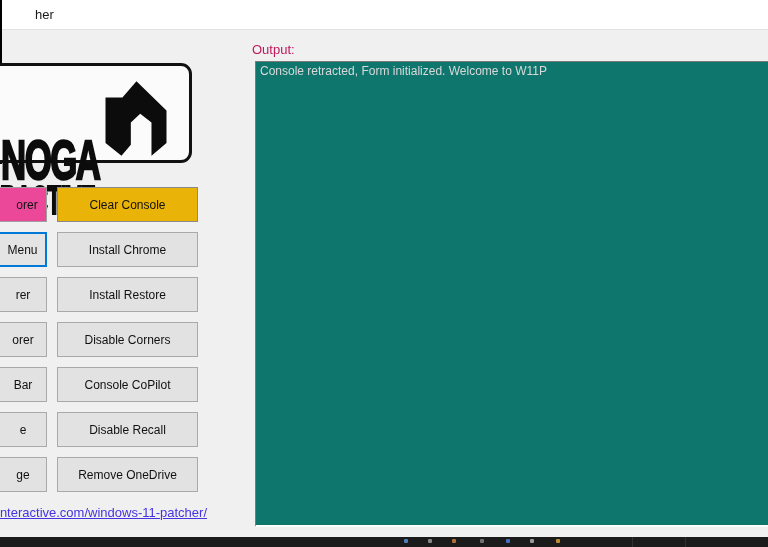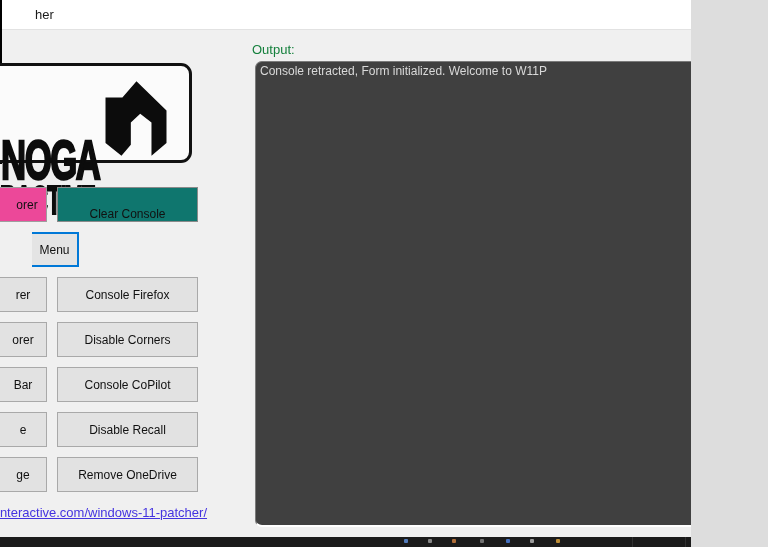--- a/index.html
+++ b/index.html
@@ -1,17 +1,17 @@
 <!DOCTYPE html>
 <html><head>
 <meta charset="utf-8">
 <style>
   html,body{margin:0;padding:0;background:#ddd;}
   #stage{
-    position:relative;width:691px;height:547px;overflow:hidden;
+    position:relative;width:768px;height:547px;overflow:hidden;
     background:#f0f0f0;font-family:"Liberation Sans",sans-serif;
     -webkit-font-smoothing:antialiased;
   }
   
   .titlebar{position:absolute;left:0;top:0;width:768px;height:29px;background:#ffffff;border-bottom:1px solid #e2e2e2;}
   .title-text{position:absolute;left:35px;top:7px;font-size:13px;color:#1b1b1b;}
   .left-edge{position:absolute;left:0;top:0;width:2px;height:164px;background:#000;}
   
   .logo-box{position:absolute;left:-16px;top:63px;width:208px;height:100px;background:#fbfbfb;
     border:3px solid #111;border-radius:11px;box-sizing:border-box;}
@@ -21,32 +21,32 @@
   .logo-line2{position:absolute;left:13px;top:114px;font-size:36px;font-weight:bold;color:#0c0c0c;
     letter-spacing:-1px;transform:scale(0.63,1.12);transform-origin:left top;line-height:1;
     -webkit-text-stroke:1.8px #0c0c0c;white-space:nowrap;}
   .logo-glyph{position:absolute;left:98px;top:71px;}
   
   .btn{position:absolute;box-sizing:border-box;display:flex;align-items:center;justify-content:center;
     font-size:12px;color:#111;background:#e2e2e2;border:1px solid #a9a9a9;cursor:default;}
   .btn.right-col{left:57px;width:141px;height:35px;}
   .btn.left-stub{left:0;width:47px;height:35px;border-left:none;}
   .btn.yellow{background:#ec4899;border-color:#9e9e9e;padding-left:8px;}
-  .btn.green{background:#0f766e;border-color:#8a8a8a;align-items:flex-end;}
+  .btn.green{background:#eab308;border-color:#8a8a8a;}
   .btn.focused{border:2px solid #0078d7;border-left:none;background:#e4e4e4;}
   
-  .row0{top:187px;} .row1{top:232px;margin-left:32px;} .row2{top:277px;} .row3{top:322px;}
+  .row0{top:187px;} .row1{top:232px;} .row2{top:277px;} .row3{top:322px;}
   .row4{top:367px;} .row5{top:412px;} .row6{top:457px;text-align:center;}
   
   .site-link{position:absolute;left:-3px;top:505px;font-size:13px;color:#4433e0;text-decoration:underline;white-space:nowrap;}
   
-  .output-label{position:absolute;left:252px;top:42px;font-size:13px;color:#15803d;}
-  .console{position:absolute;left:255px;top:61px;width:513px;height:466px;background:#404040;
+  .output-label{position:absolute;left:252px;top:42px;font-size:13px;color:#be185d;}
+  .console{position:absolute;left:255px;top:61px;width:513px;height:466px;background:#0f766e;
     border-top:1px solid #7a7a7a;border-left:1px solid #7a7a7a;border-bottom:2px solid #ffffff;
-    box-sizing:border-box;overflow:hidden;border-radius:7px;}
+    box-sizing:border-box;overflow:hidden;}
   .console-line{padding:2px 4px;font-size:12px;line-height:15px;color:#d9d9d9;white-space:nowrap;}
   
   .taskbar{position:absolute;left:0;top:537px;width:768px;height:10px;background:#1b1b1b;}
   .tb-sep{position:absolute;top:0;width:1px;height:10px;background:#313131;}
   .tb-dot{position:absolute;top:2px;width:4px;height:4px;border-radius:1px;opacity:.85;}
 </style>
 </head>
 <body>
 
 <div id="stage">
@@ -83,22 +83,25 @@
   <div class="btn left-stub row5">
       <span>e</span>
     </div>
   <div class="btn left-stub row6">
       <span>ge</span>
     </div>
 
   <div class="btn right-col green row0">
       <span>Clear Console</span>
     </div>
+  <div class="btn right-col row1">
+      <span>Install Chrome</span>
+    </div>
   <div class="btn right-col row2">
-      <span>Console Firefox</span>
+      <span>Install Restore</span>
     </div>
   <div class="btn right-col row3">
       <span>Disable Corners</span>
     </div>
   <div class="btn right-col row4">
       <span>Console CoPilot</span>
     </div>
   <div class="btn right-col row6">
       <span>Remove OneDrive</span>
     </div>

